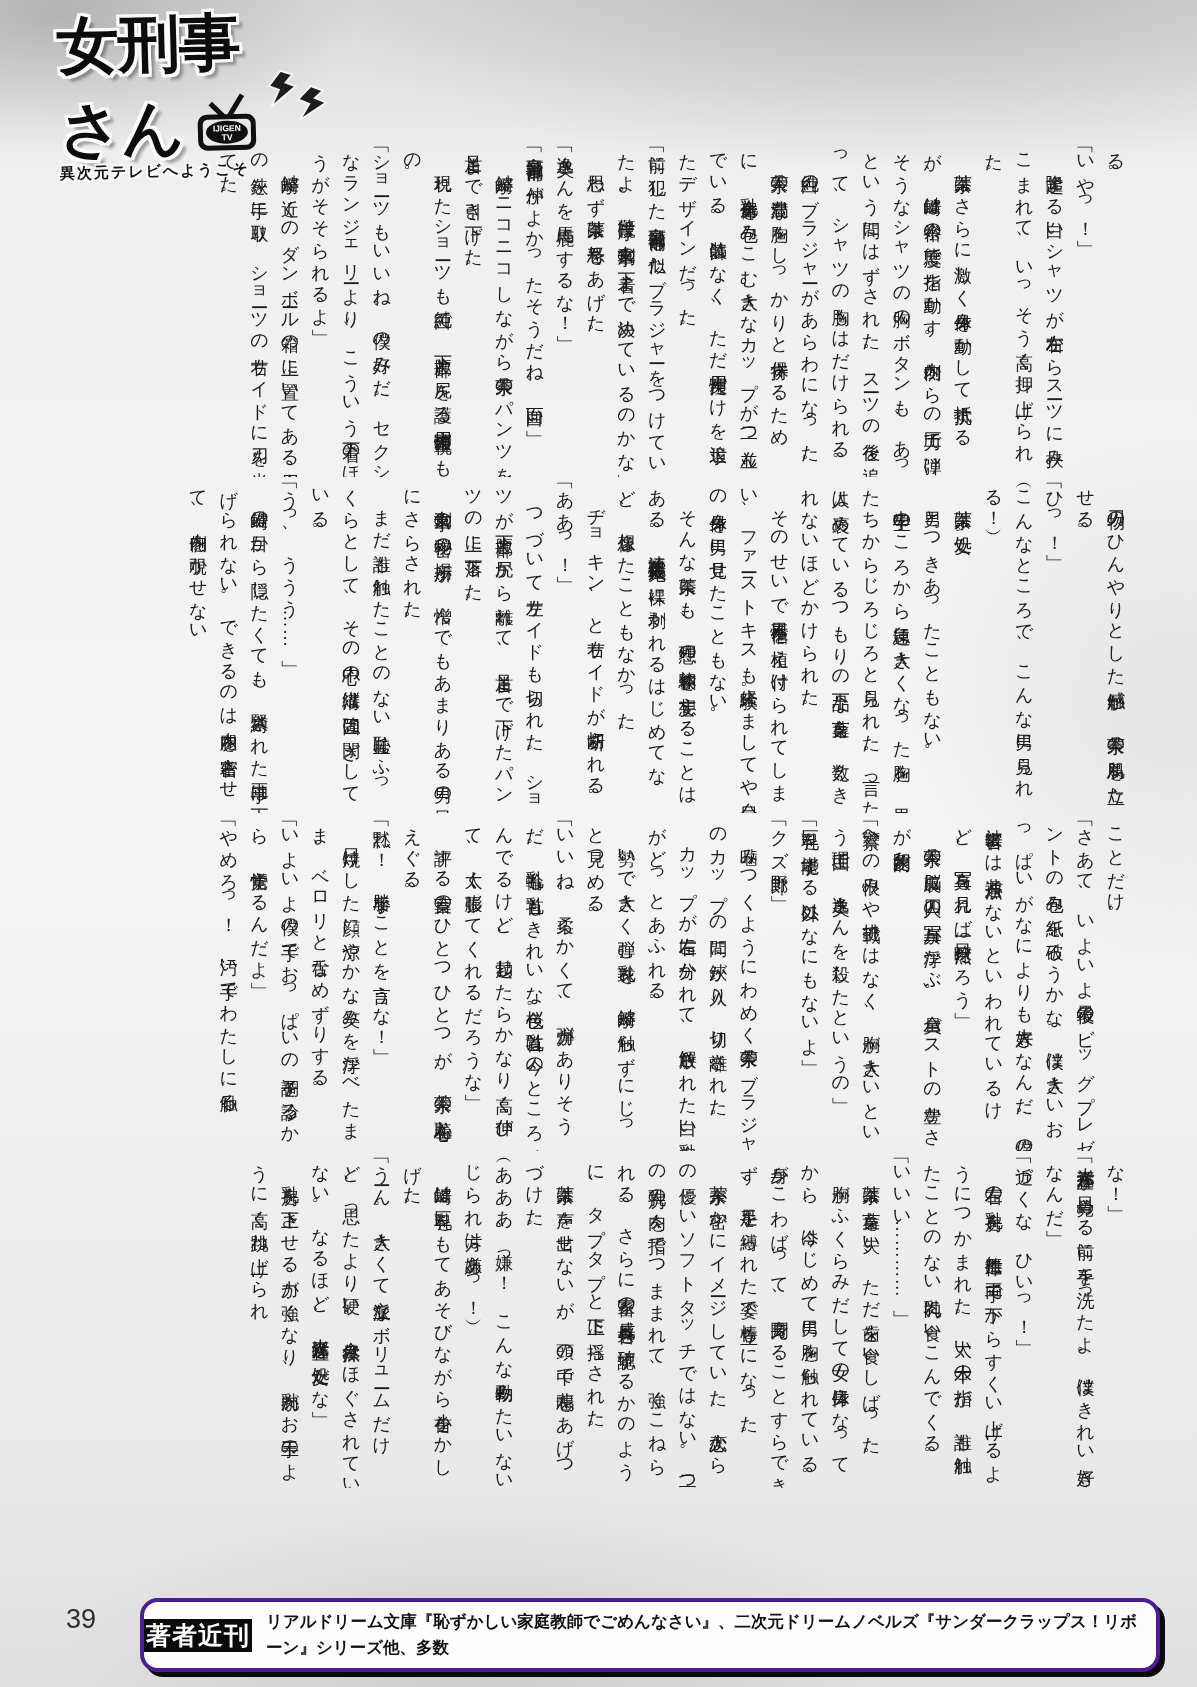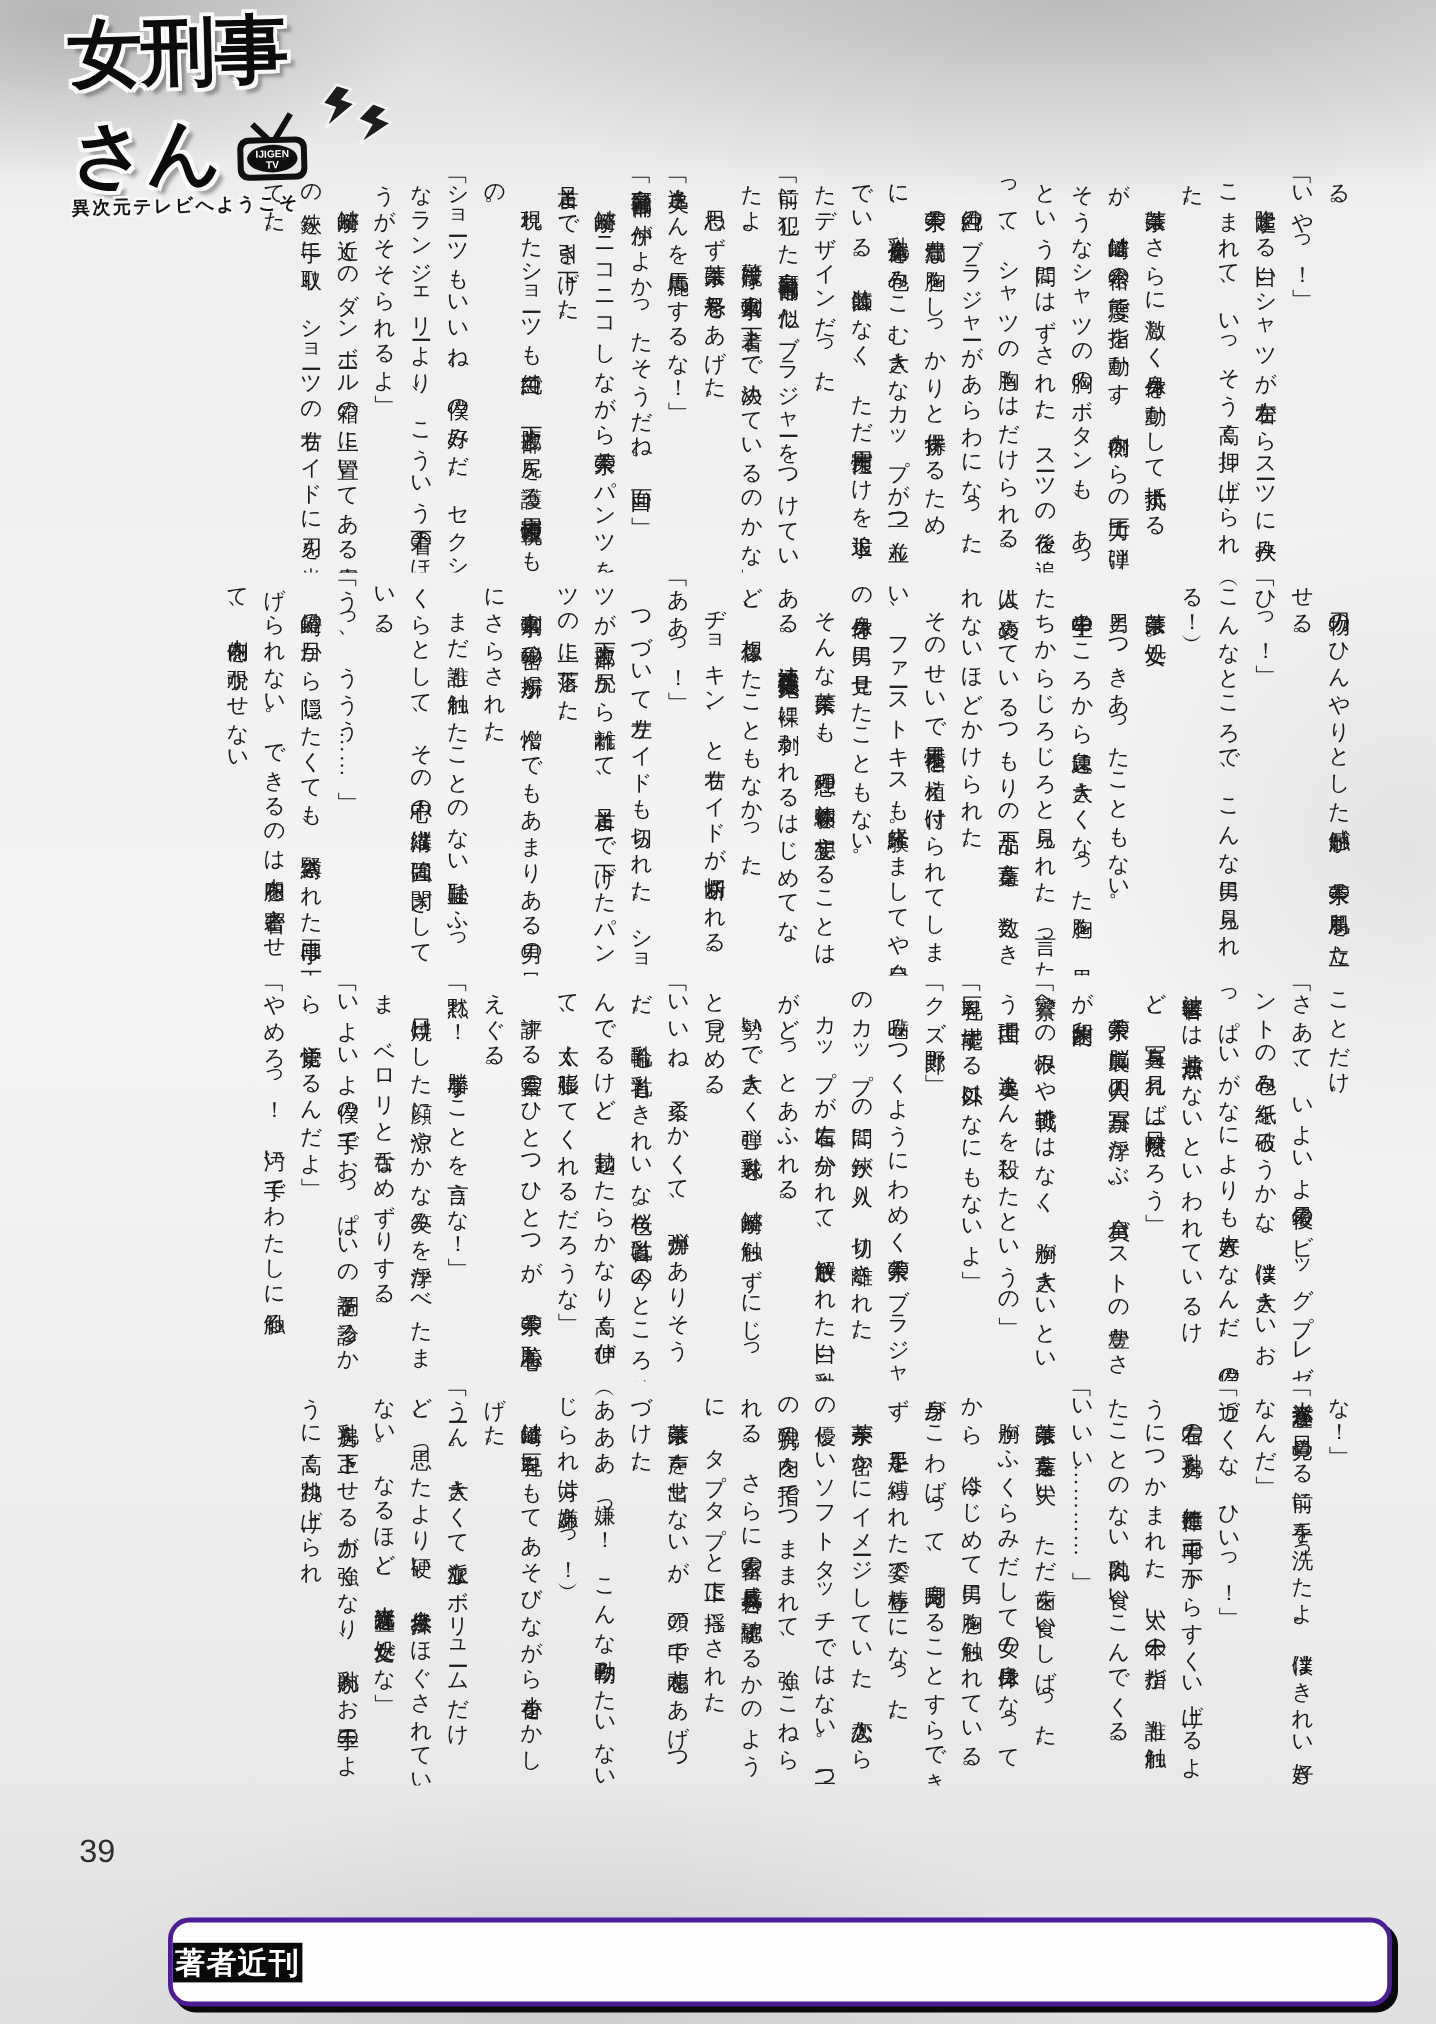--- a/index.html
+++ b/index.html
@@ -40,21 +40,21 @@
     color:#1b1b1b;overflow:hidden;
   }
   .band p{margin:0;padding:0;}
   #band0{top:141px;}
   #band1{top:477px;}
   #band2{top:815px;}
   #band3{top:1152px;}
 
   
   .page-number{
-    position:absolute;left:66px;top:1528px;font-size:27px;color:#2e2e2e;
+    position:absolute;left:66px;top:1604px;font-size:27px;color:#2e2e2e;
     font-family:"Liberation Sans","DejaVu Sans",sans-serif;
   }
   .footer-bar{
     position:absolute;left:140px;top:1598px;width:1012px;height:66px;
     background:#fdfdfd;border:4px solid #4c1d95;border-radius:18px;
     box-shadow:5px 5px 0 #0a0a0a;display:flex;align-items:center;overflow:hidden;
   }
   .footer-label{
     background:#0a0a0a;color:#fff;min-width:108px;display:flex;align-items:center;justify-content:center;
     font-family:"Liberation Sans","DejaVu Sans",sans-serif;font-weight:900;font-size:25px;letter-spacing:1px;
@@ -156,13 +156,14 @@
     <p>（あああ、嫌っ！　こんな動物みたいないじられ方は嫌あっ！）</p>
     <p>　鍵崎は巨乳をもてあそびながら小首をかしげた。</p>
     <p>「うーん。大きくて立派なボリュームだけど、思ったより硬い。全然揉みほぐされていない。なるほど、光森巡査は処女だな」</p>
     <p>　乳房を上下させる力が強くなり、乳肉がお手玉のように高く跳ね上げられ</p>
   </div>
 
 <div class="page-number">39</div>
 
 <div class="footer-bar">
   <div class="footer-label">著者近刊</div>
+  <div class="footer-books">リアルドリーム文庫『恥ずかしい家庭教師でごめんなさい』、二次元ドリームノベルズ『サンダークラップス！リボーン』シリーズ他、多数</div>
 </div>
 
 </body></html>

